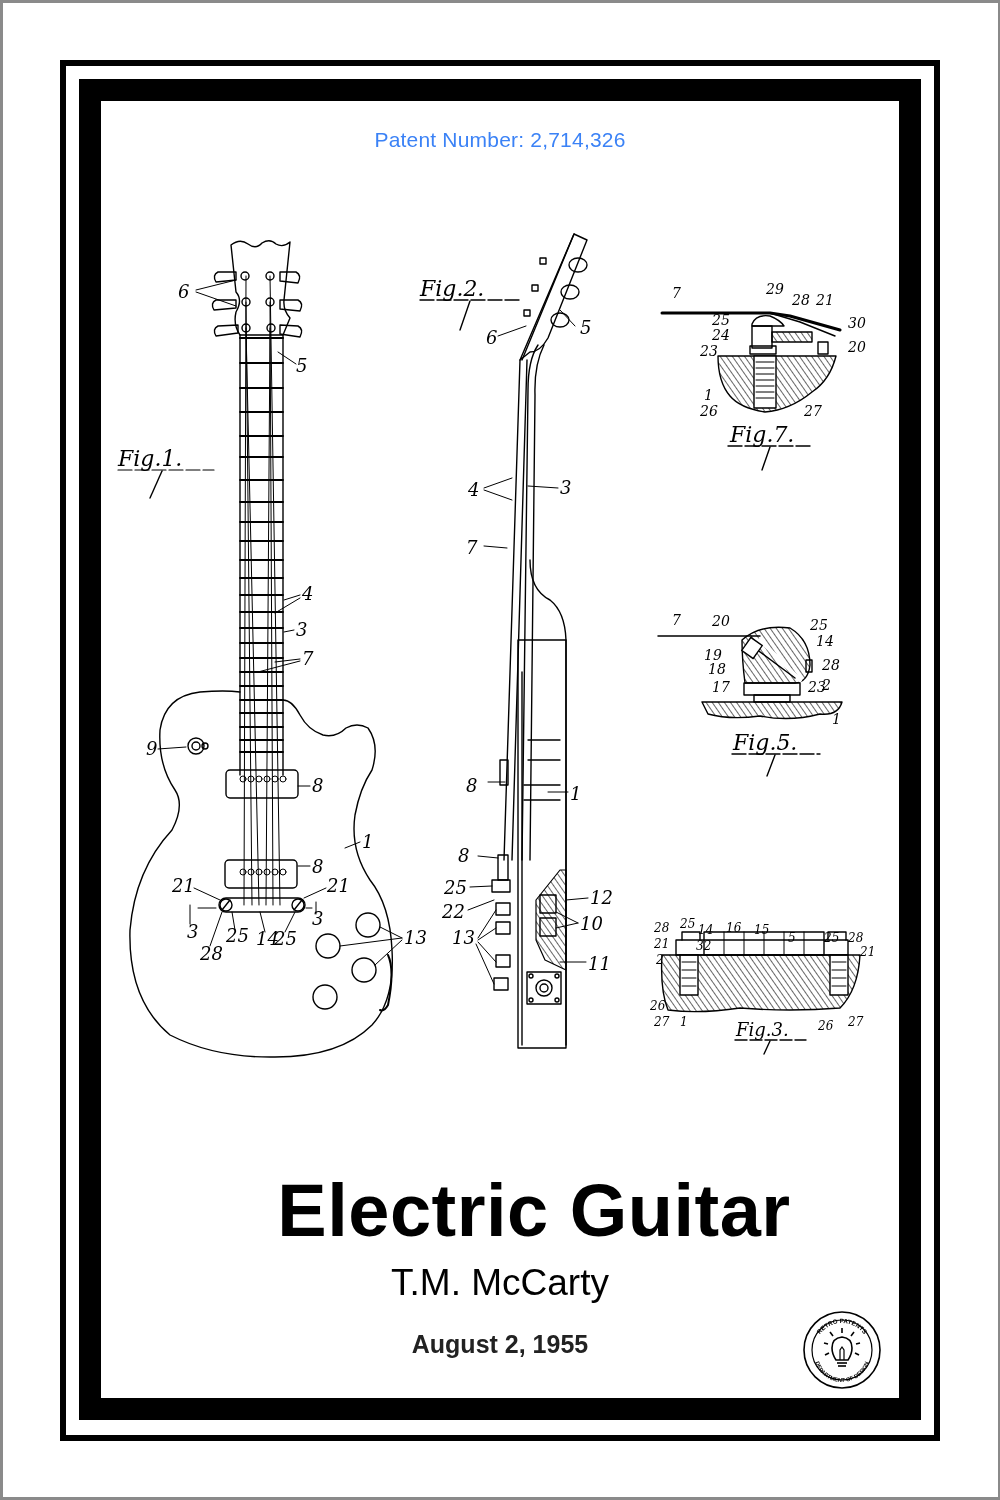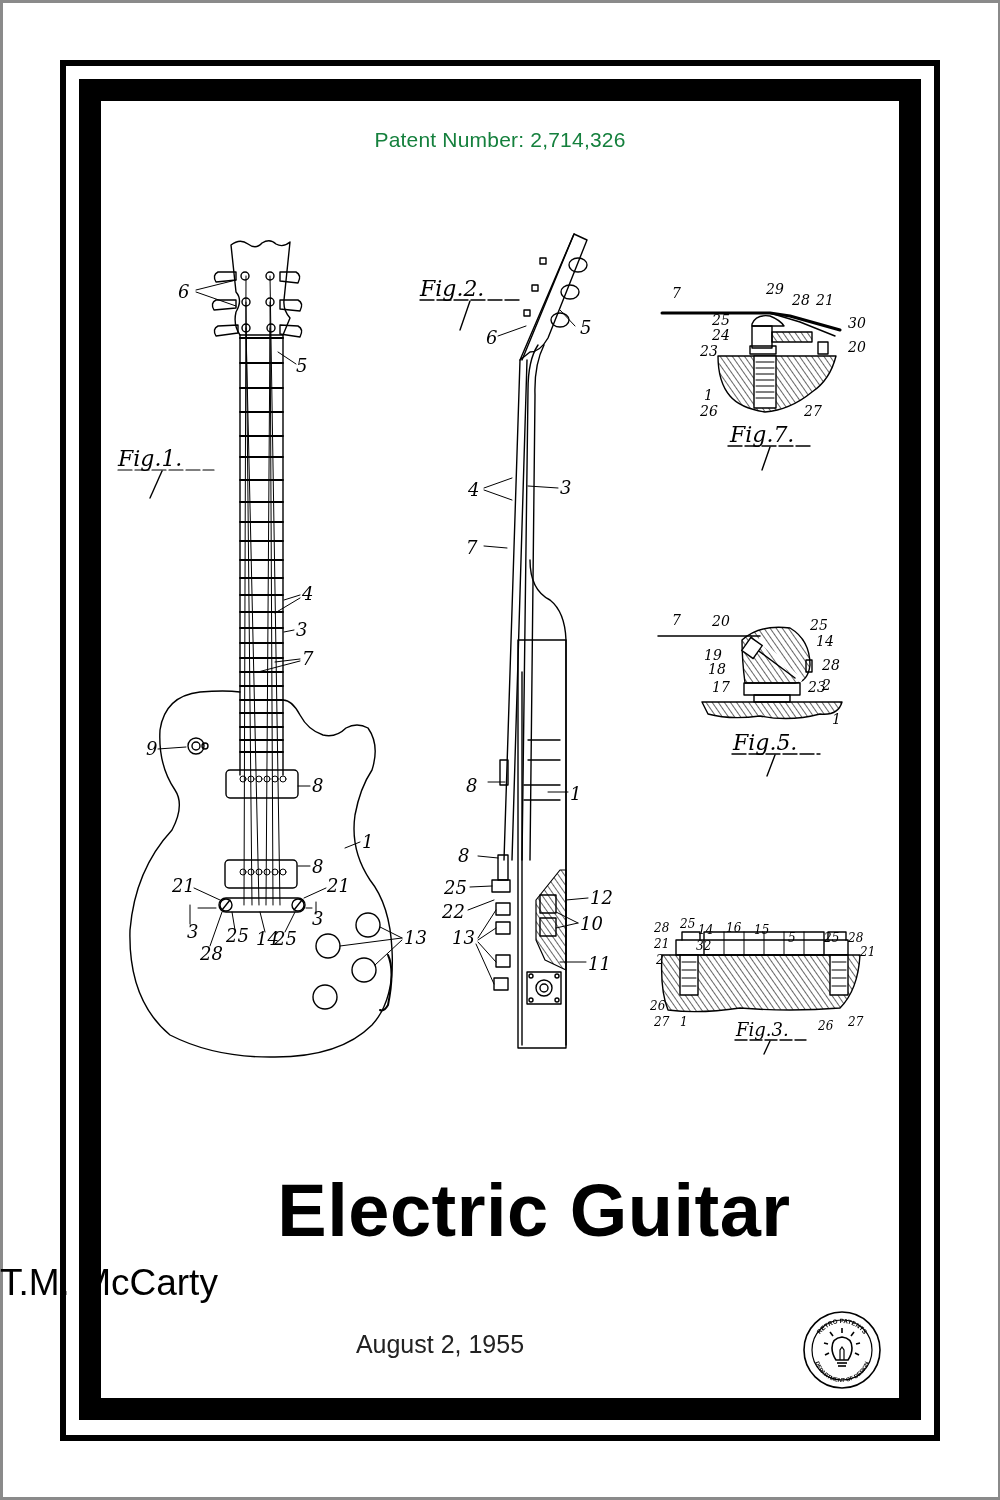--- a/index.html
+++ b/index.html
@@ -7,29 +7,29 @@
       width: 1000px; height: 1500px; position: relative; overflow: hidden;
       background: #ffffff; font-family: "Liberation Sans", sans-serif;
     }
     .page-border { position: absolute; left: 0; top: 0; width: 1000px; height: 1500px;
       box-sizing: border-box; border: 3px solid #8a8a8a; border-right-width: 2px; }
     .frame-thin { position: absolute; left: 60px; top: 60px; width: 880px; height: 1381px;
       box-sizing: border-box; border: 6px solid #000; }
     .frame-thick { position: absolute; left: 79px; top: 79px; width: 842px; height: 1341px;
       box-sizing: border-box; border: 22px solid #000; background: #fff; }
     .patent-number { position: absolute; top: 128px; left: 0; width: 1000px; text-align: center;
-      font-size: 21px; color: #15803d; letter-spacing: 0.2px; }
+      font-size: 21px; color: #3b82f6; letter-spacing: 0.2px; }
     .drawings { position: absolute; left: 101px; top: 170px; width: 798px; height: 1000px; }
     .drawings svg { position: absolute; left: 0; top: 0; }
     .title { position: absolute; top: 1168px; left: 0; width: 1000px; text-align: center;
       font-size: 74px; font-weight: bold; color: #000; letter-spacing: 0.5px; margin-left: 34px; }
-    .inventor { position: absolute; top: 1262px; left: 0; width: 1000px; text-align: left;
+    .inventor { position: absolute; top: 1262px; left: 0; width: 1000px; text-align: center;
       font-size: 37px; color: #000; }
-    .date { position: absolute; top: 1330px; left: 0; width: 880px; text-align: center;
-      font-size: 25px; color: #222; }
+    .date { position: absolute; top: 1330px; left: 0; width: 1000px; text-align: center;
+      font-size: 25px; color: #222; font-weight: bold; }
     .seal { position: absolute; left: 802px; top: 1310px; width: 80px; height: 80px; }
     .fig-label { font-family: "DejaVu Serif", serif; font-style: italic; }
   </style>
 </head>
 <body>
 
 <div class="page-border"></div>
 <div class="frame-thin"></div>
 <div class="frame-thick"></div>
 

